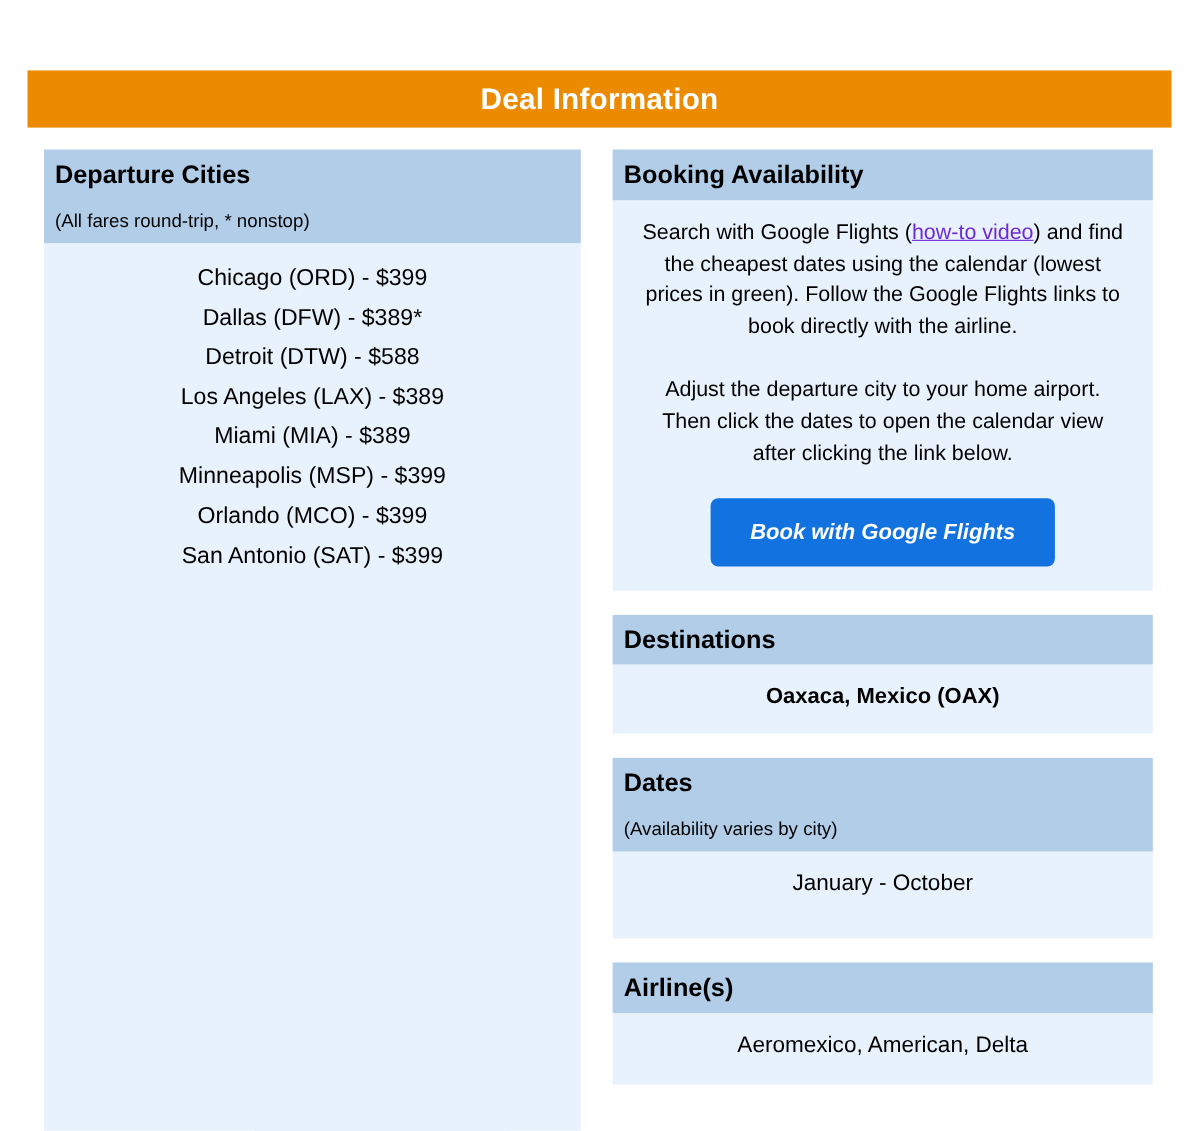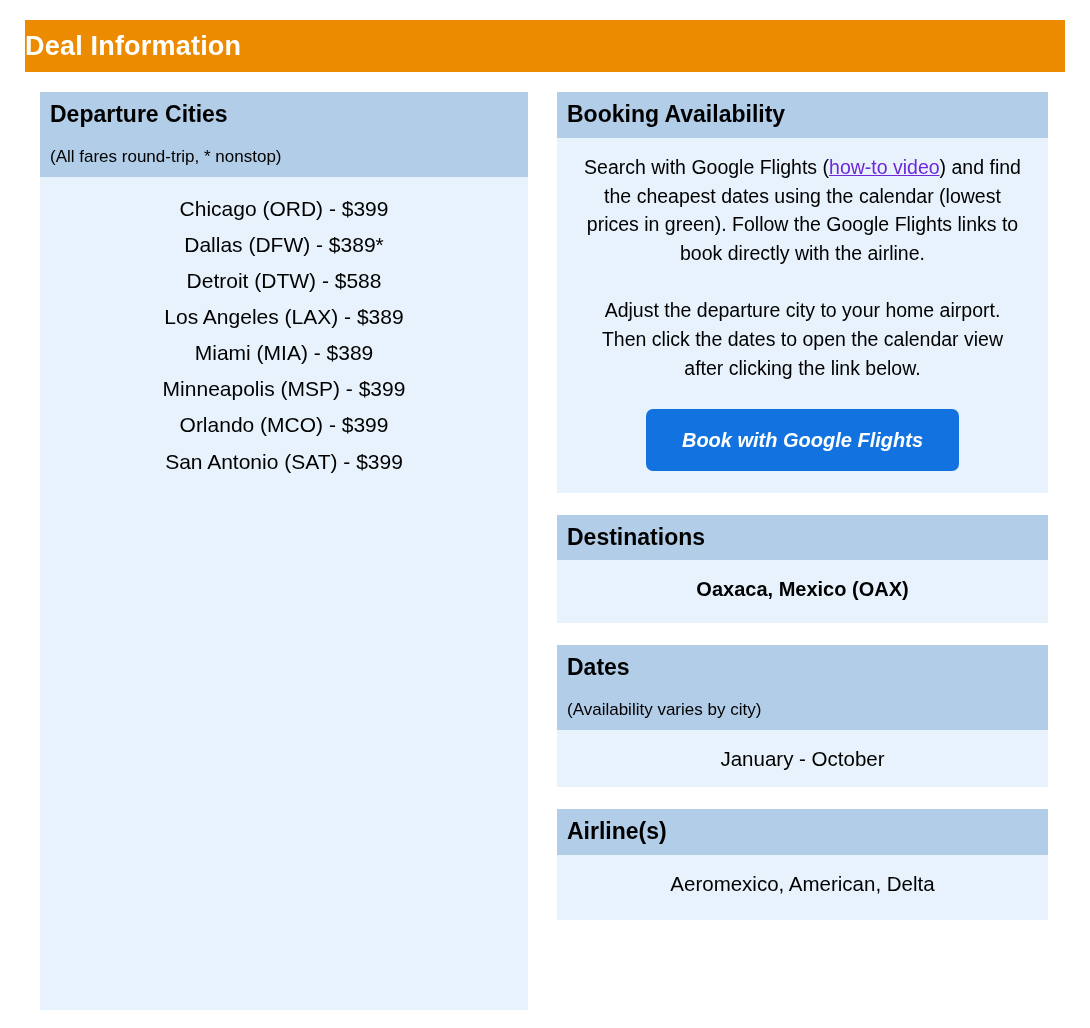--- a/index.html
+++ b/index.html
@@ -20,21 +20,22 @@
     height: 1028px;
     box-sizing: border-box;
     padding: 20px 25px 0 25px;
   }
   
   .banner {
     height: 52px;
     background: #ED8B00;
     display: flex;
     align-items: center;
-    justify-content: flex-start;
+    justify-content: center;
+    margin-top: 44px;
   }
   .banner-title {
     color: #ffffff;
     font-size: 27px;
     font-weight: bold;
     letter-spacing: 0.2px;
   }
   
   .columns {
     display: flex;
@@ -115,21 +116,21 @@
     border: none;
     border-radius: 7px;
     padding: 21px 36px;
     cursor: pointer;
     line-height: 1;
     font-style: italic;
   }
   .value-bold { font-weight: bold; font-size: 20px; }
   .value-normal { font-weight: normal; font-size: 20.5px; }
   .dest-body { padding: 18px 16px 22px 16px; }
-  .dates-body { padding: 17px 16px 16px 16px; }
+  .dates-body { padding: 17px 16px 38px 16px; }
   .airline-body { padding: 17px 16px 24px 16px; }
 </style>
 </head>
 <body>
 
 <div class="page">
 
   <div class="banner">
     <div class="banner-title">Deal Information</div>
   </div>

